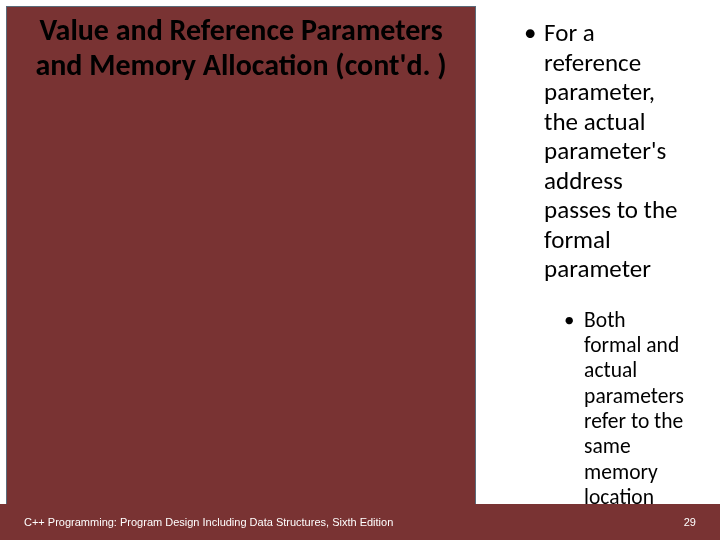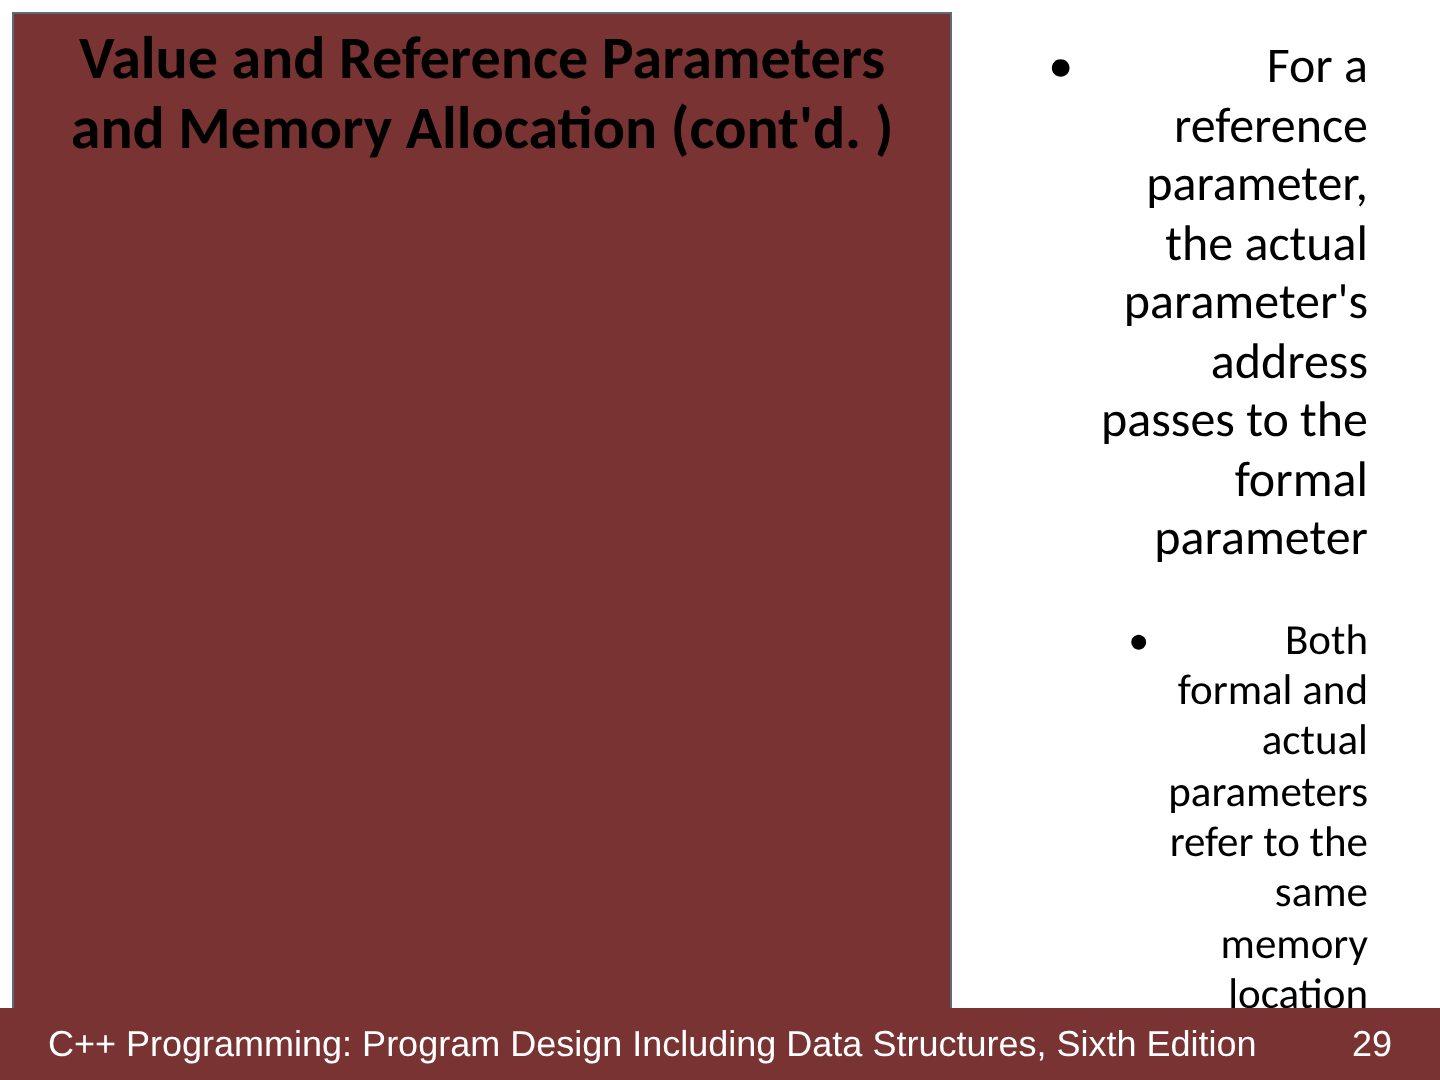--- a/index.html
+++ b/index.html
@@ -24,21 +24,20 @@
     padding: 18px 36px 0 36px;
     color: #000;
   }
   ul.level1 { list-style: none; }
   ul.level1 > li {
     position: relative;
     padding-left: 26px;
     font-size: 25px;
     line-height: 1.18;
     margin-bottom: 10px;
-    text-align: right;
   }
   ul.level1 > li::before {
     content: "•";
     position: absolute;
     left: 6px;
     top: 0;
     font-size: 25px;
     color: #000;
   }
   ul.level2 { list-style: none; margin-top: 24px; }
@@ -62,21 +61,21 @@
     position: absolute;
     left: 0; right: 0; bottom: 0;
     height: 36px;
     background: #793333;
     display: flex;
     align-items: center;
     justify-content: space-between;
     padding: 0 24px;
     color: #fff;
     font-family: Arial, sans-serif;
-    font-size: 18px;
+    font-size: 11px;
     text-align: right;
   }
 </style>
 </head>
 <body>
 
 <div class="slide">
   <div class="title-bar">
     <h1>Value and Reference Parameters and Memory Allocation (cont'd. )</h1>
   </div>

